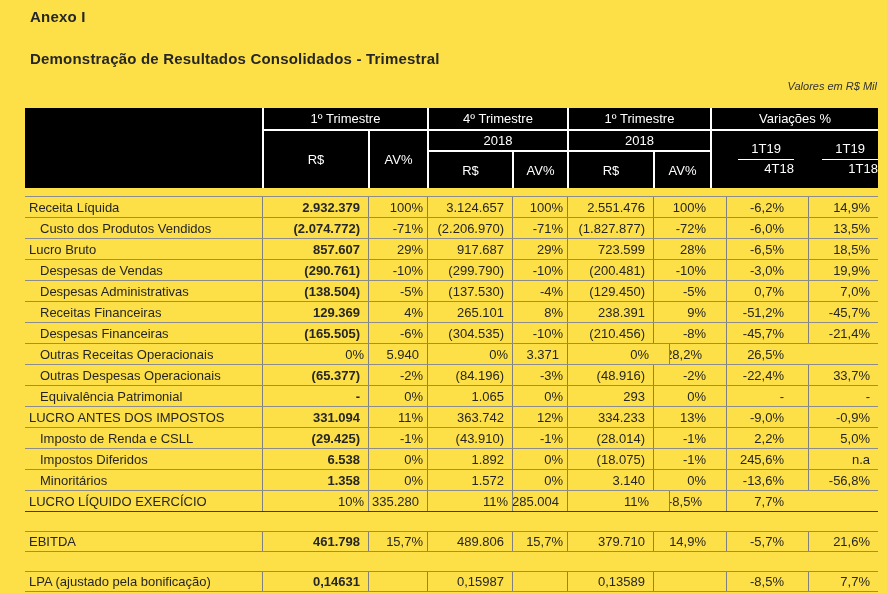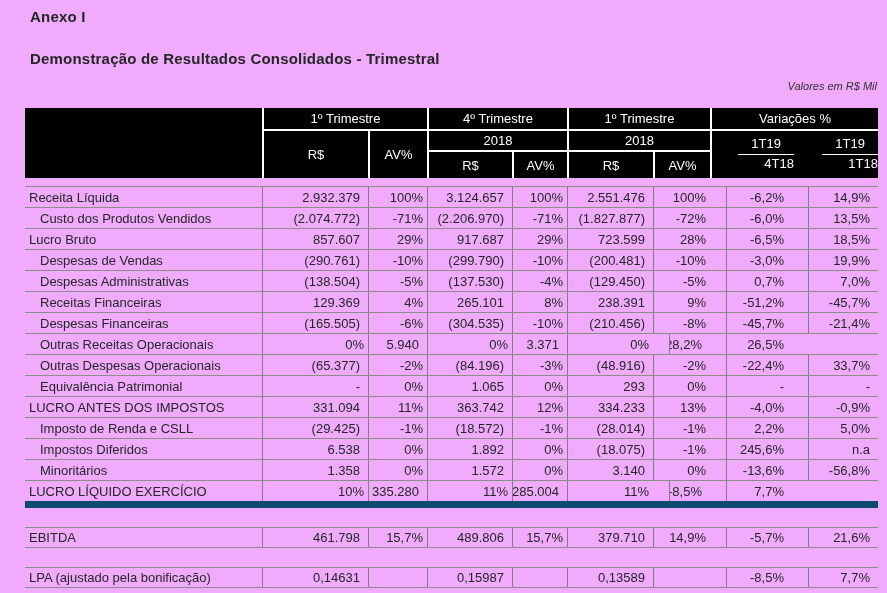--- a/index.html
+++ b/index.html
@@ -1,54 +1,54 @@
 <!DOCTYPE html>
 <html><head>
 <meta charset="utf-8">
 <style>
   * { margin:0; padding:0; box-sizing:border-box; }
   html,body { background:#fff; }
   .page {
-    position:relative; width:887px; height:593px; background:#f0abfc;
+    position:relative; width:887px; height:593px; background:#fde047;
     font-family:"Liberation Sans", sans-serif; color:#262626; overflow:hidden;
   }
   .title { position:absolute; left:30px; top:8px; font-size:15px; font-weight:700; letter-spacing:.2px; }
   .subtitle { position:absolute; left:30px; top:50px; font-size:15px; font-weight:700; letter-spacing:.2px; }
   .note { position:absolute; right:10px; top:80px; font-size:11px; font-style:italic; color:#333; }
 
   .tbl { position:absolute; left:25px; top:108px; width:853px; font-size:13px; }
 
   
-  .hdr { display:grid; grid-template-columns:237px 165px 140px 143px 168px; height:70px; margin-bottom:8px; }
+  .hdr { display:grid; grid-template-columns:237px 165px 140px 143px 168px; height:80px; margin-bottom:8px; }
   .hspacer { background:#000; }
   .hgroup { background:#000; color:#fff; border-left:2px solid #fff; display:flex; flex-direction:column; }
   .hrow { display:flex; align-items:center; justify-content:center; }
   .hrow.period { height:23px; border-bottom:2px solid #fff; }
   .hrow.year { height:21px; border-bottom:2px solid #fff; }
   .subs { flex:1; display:grid; }
   .g1 .subs { grid-template-columns:104px 59px; }
   .g2 .subs { grid-template-columns:83px 55px; }
   .g3 .subs { grid-template-columns:84px 57px; }
   .sub { display:flex; align-items:center; justify-content:center; }
   .sub + .sub { border-left:2px solid #fff; }
   .fracs { flex:1; display:grid; grid-template-columns:82px 84px; }
   .frac { display:flex; flex-direction:column; align-items:flex-end; justify-content:center; }
   .frac .num { border-bottom:1px solid #fff; padding:0 13px 2px; line-height:1.15; }
   .frac .den { padding-top:2px; line-height:1.15; }
 
   
   .row { display:grid; grid-template-columns:237px 106px 59px 85px 55px 86px 57px 82px 86px;
          height:21px; align-items:center; border-top:1px solid #8c8c8c; }
-  .tbody { border-bottom:7px solid #0c4a6e; }
+  .tbody { border-bottom:1px solid #0c4a6e; }
   .c { height:100%; display:flex; align-items:center; overflow:hidden; white-space:nowrap; }
   .c + .c { border-left:1px solid #7f7f7f; }
   .lbl { padding-left:4px; }
   .lbl.indent { padding-left:15px; }
   .num { justify-content:flex-end; padding-right:8px; }
-  .num.b { font-weight:400;padding-left:12px; }
+  .num.b { font-weight:700;padding-left:12px; }
   .pct { justify-content:flex-end; padding-right:4px; }
   .var { justify-content:flex-end; padding-right:8px;margin-left:16px; }
 
   .single { margin-top:19px; }
   .single .row { border-bottom:1px solid #8c8c8c; }
 </style>
 </head>
 <body>
 
 <div class="page">
@@ -213,28 +213,28 @@
     <div class="c var">-</div>
   </div>
         <div class="row">
     <div class="c lbl">LUCRO ANTES DOS IMPOSTOS</div>
     <div class="c num b">331.094</div>
     <div class="c pct">11%</div>
     <div class="c num">363.742</div>
     <div class="c pct">12%</div>
     <div class="c num">334.233</div>
     <div class="c pct">13%</div>
-    <div class="c var">-4,0%</div>
+    <div class="c var">-9,0%</div>
     <div class="c var">-0,9%</div>
   </div>
         <div class="row">
     <div class="c lbl indent">Imposto de Renda e CSLL</div>
     <div class="c num b">(29.425)</div>
     <div class="c pct">-1%</div>
-    <div class="c num">(18.572)</div>
+    <div class="c num">(43.910)</div>
     <div class="c pct">-1%</div>
     <div class="c num">(28.014)</div>
     <div class="c pct">-1%</div>
     <div class="c var">2,2%</div>
     <div class="c var">5,0%</div>
   </div>
         <div class="row">
     <div class="c lbl indent">Impostos Diferidos</div>
     <div class="c num b">6.538</div>
     <div class="c pct">0%</div>

